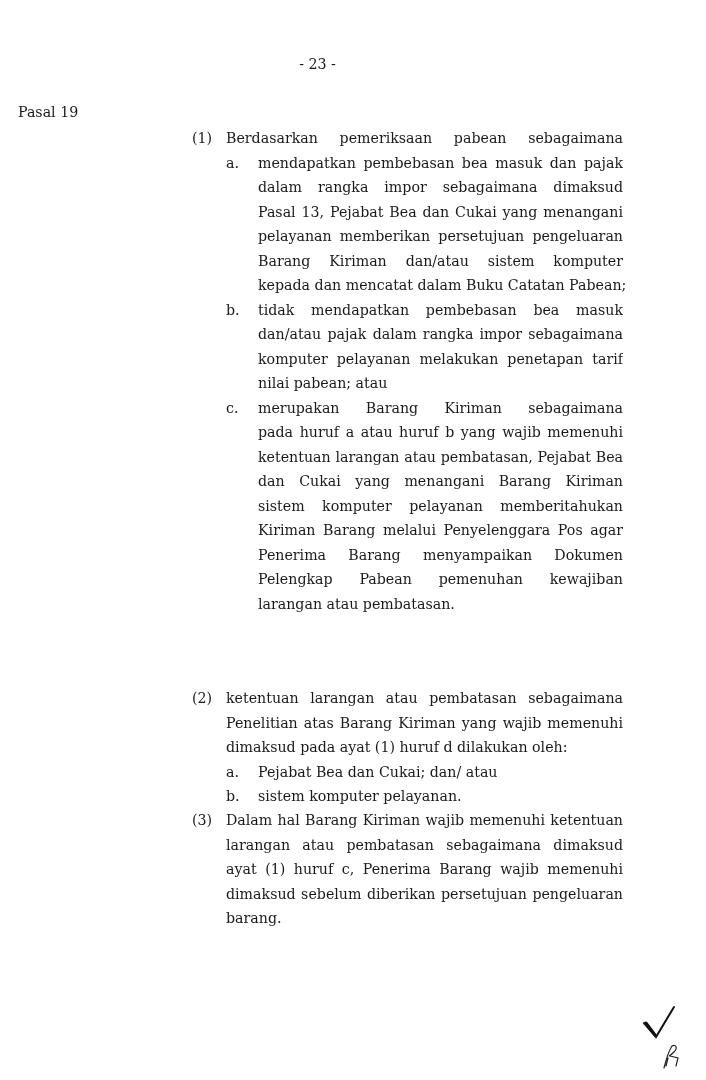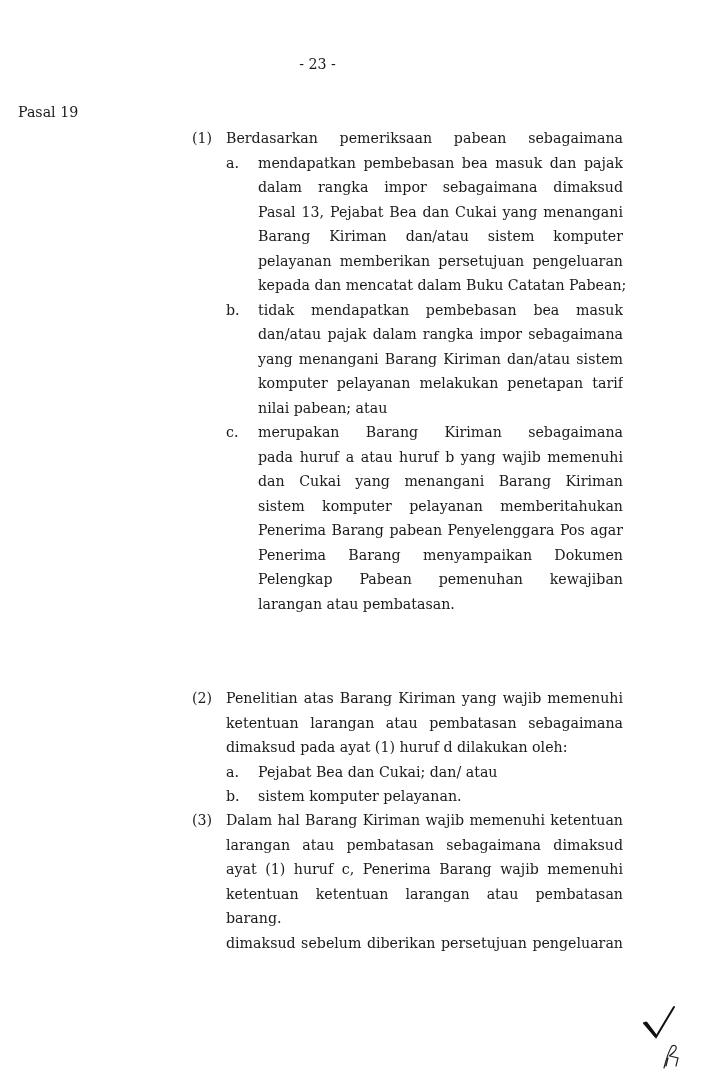--- a/index.html
+++ b/index.html
@@ -26,70 +26,69 @@
 
 <div class="ayat" id="ayat-0" style="top:126px;">
     <span class="ayat-num line">(1)</span>
     <div class="ayat-body">
       <span class="line justify">Berdasarkan pemeriksaan pabean sebagaimana dimaksud</span>
       <div class="sub">
         <span class="sub-letter line">a.</span>
         <span class="line justify">mendapatkan pembebasan bea masuk dan pajak</span>
         <span class="line justify">dalam rangka impor sebagaimana dimaksud dalam</span>
         <span class="line justify">Pasal 13, Pejabat Bea dan Cukai yang menangani</span>
+        <span class="line justify">pelayanan memberikan persetujuan pengeluaran</span>
         <span class="line justify">Barang Kiriman dan/atau sistem komputer</span>
-        <span class="line justify">pelayanan memberikan persetujuan pengeluaran</span>
         <span class="line">kepada dan mencatat dalam Buku Catatan Pabean;</span>
       </div>
       <div class="sub">
         <span class="sub-letter line">b.</span>
         <span class="line justify">tidak mendapatkan pembebasan bea masuk</span>
         <span class="line justify">dan/atau pajak dalam rangka impor sebagaimana</span>
-        <span class="line justify">yang menangani Barang Kiriman dan/atau sistem</span>
         <span class="line justify">komputer pelayanan melakukan penetapan tarif dan</span>
         <span class="line">nilai pabean; atau</span>
       </div>
       <div class="sub">
         <span class="sub-letter line">c.</span>
         <span class="line justify">merupakan Barang Kiriman sebagaimana dimaksud</span>
         <span class="line justify">pada huruf a atau huruf b yang wajib memenuhi</span>
+        <span class="line justify">ketentuan larangan atau pembatasan, Pejabat Bea</span>
         <span class="line justify">dan Cukai yang menangani Barang Kiriman dan/atau</span>
         <span class="line justify">sistem komputer pelayanan memberitahukan kepada</span>
-        <span class="line justify">Penerima Barang pabean Penyelenggara Pos agar</span>
+        <span class="line justify">Kiriman Barang melalui Penyelenggara Pos agar</span>
         <span class="line justify">Penerima Barang menyampaikan Dokumen</span>
         <span class="line justify">Pelengkap Pabean pemenuhan kewajiban ketentuan</span>
         <span class="line">larangan atau pembatasan.</span>
       </div>
     </div>
   </div>
 <div class="ayat" id="ayat-1" style="top:686px;">
     <span class="ayat-num line">(2)</span>
     <div class="ayat-body">
+      <span class="line justify">ketentuan larangan atau pembatasan sebagaimana</span>
       <span class="line justify">Penelitian atas Barang Kiriman yang wajib memenuhi</span>
-      <span class="line justify">ketentuan larangan atau pembatasan sebagaimana</span>
       <span class="line">dimaksud pada ayat (1) huruf d dilakukan oleh:</span>
       <div class="sub">
         <span class="sub-letter line">a.</span>
         <span class="line">Pejabat Bea dan Cukai; dan/ atau</span>
       </div>
       <div class="sub">
         <span class="sub-letter line">b.</span>
         <span class="line">sistem komputer pelayanan.</span>
       </div>
     </div>
   </div>
 <div class="ayat" id="ayat-2" style="top:808px;">
     <span class="ayat-num line">(3)</span>
     <div class="ayat-body">
       <span class="line justify">Dalam hal Barang Kiriman wajib memenuhi ketentuan</span>
       <span class="line justify">larangan atau pembatasan sebagaimana dimaksud pada</span>
       <span class="line justify">ayat (1) huruf c, Penerima Barang wajib memenuhi</span>
-      <span class="line justify">ketentuan ketentuan larangan atau pembatasan</span>
+      <span class="line justify">dimaksud sebelum diberikan persetujuan pengeluaran</span>
       <span class="line">barang.</span>
-      <span class="line justify">dimaksud sebelum diberikan persetujuan pengeluaran</span>
     </div>
   </div>
 
 <svg class="mark" style="left:640px;top:1005px;" width="40" height="38" viewBox="0 0 40 38">
   <path d="M4 18 L16 32 L34 2" stroke="#111" stroke-width="2" fill="none" stroke-linecap="round"></path>
   <path d="M6 18 L15 30" stroke="#111" stroke-width="3" fill="none" stroke-linecap="round"></path>
 </svg>
 <svg class="mark" style="left:660px;top:1042px;" width="26" height="28" viewBox="0 0 26 28">
   <path d="M4 26 C6 18 8 10 12 4 C16 2 18 6 14 10 C10 14 8 14 10 14 L18 16 L16 24 M8 16 L6 24" stroke="#222" stroke-width="1.2" fill="none" stroke-linecap="round"></path>
 </svg>

